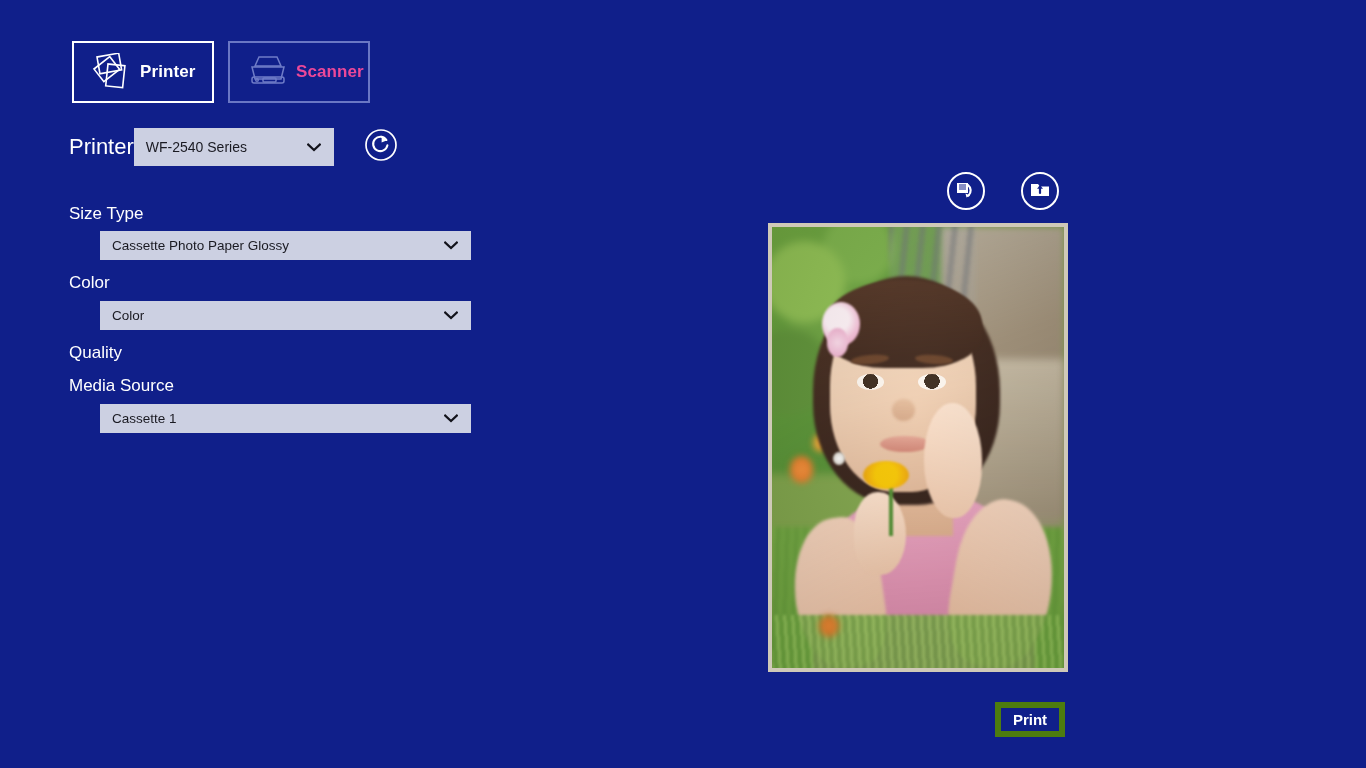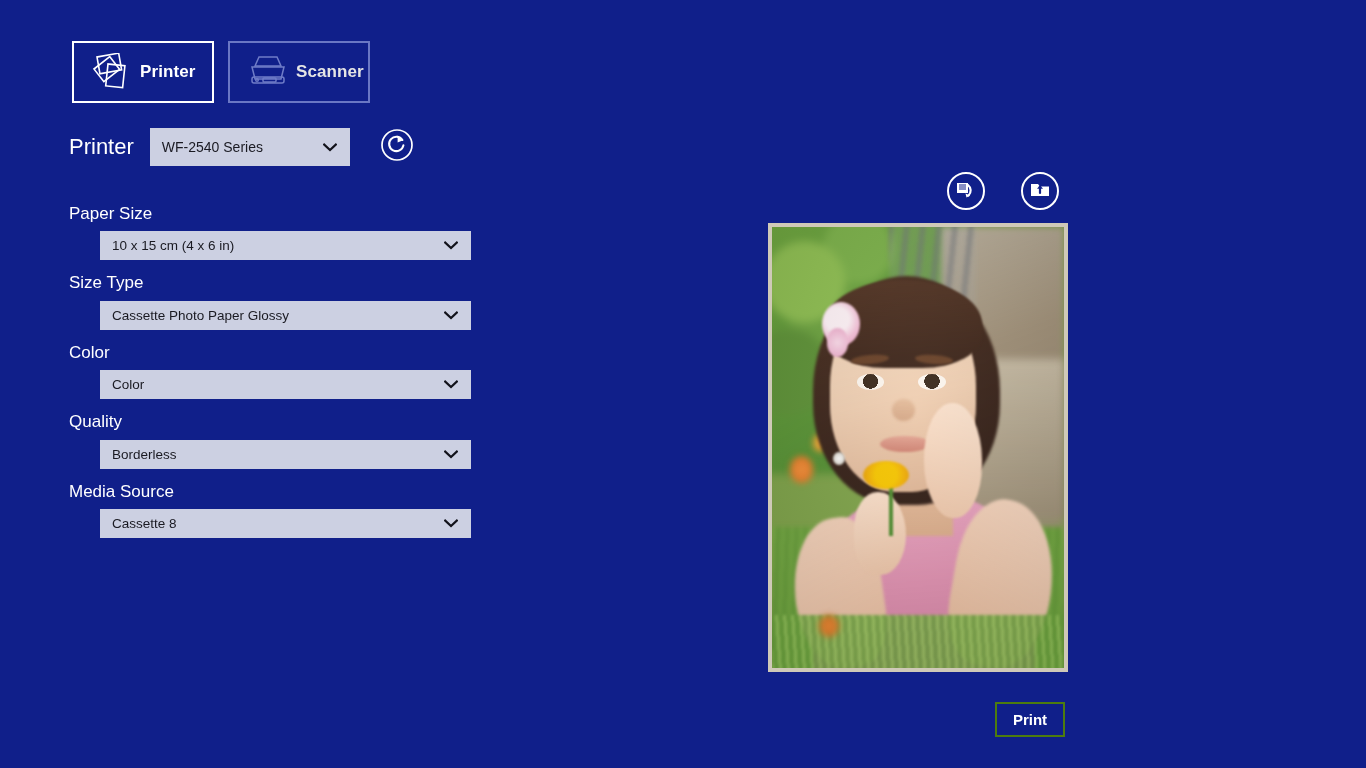--- a/index.html
+++ b/index.html
@@ -53,21 +53,21 @@
     justify-content: center;
   }
 
   .device-tab .tab-label {
     font-size: 17px;
     font-weight: bold;
     letter-spacing: 0.1px;
   }
 
   .device-tab.active .tab-label { color: #ffffff; }
-  .device-tab.inactive .tab-label { color: #e5e5e5; }
+  .device-tab.inactive .tab-label { color: #ec4899; }
 
   
   .printer-row {
     position: absolute;
     left: 69px;
     top: 128px;
     display: flex;
     align-items: center;
   }
 
@@ -102,21 +102,20 @@
     width: 16px;
     height: 16px;
     display: flex;
     align-items: center;
     justify-content: center;
   }
 
   .printer-combo {
     width: 200px;
     height: 38px;
-    margin-left: 16px;
   }
 
   .refresh-btn {
     margin-left: 28px;
     width: 38px;
     height: 38px;
     display: flex;
     align-items: center;
     justify-content: center;
   }
@@ -345,21 +344,21 @@
     pointer-events: none;
   }
 
   
   .print-btn {
     position: absolute;
     left: 995px;
     top: 702px;
     width: 70px;
     height: 35px;
-    border: 2px solid #4d7c0f;
+    border: 6px solid #4d7c0f;
     background: transparent;
     color: #ffffff;
     font-family: "Liberation Sans", sans-serif;
     font-size: 15px;
     font-weight: bold;
     display: flex;
     align-items: center;
     justify-content: center;
   }
 </style>
@@ -411,31 +410,20 @@
         <circle cx="18" cy="18" r="15" stroke="#ffffff" stroke-width="1.7"></circle>
         <path d="M23.4 13.0 A7.2 7.2 0 1 0 24.4 18.4" stroke="#ffffff" stroke-width="2.1" fill="none" stroke-linecap="round"></path>
         <path d="M18.6 8.6 L24.2 13.2 L18.6 15.4 Z" fill="#ffffff"></path>
       </svg>
     </span>
   </div>
 </div>
 
 <div class="settings">
 
-  <div class="setting-group">
-    <div class="setting-label">Paper Size</div>
-    <div class="combo setting-combo">
-      <span class="combo-value">10 x 15 cm (4 x 6 in)</span>
-      <span class="chevron">
-        <svg width="14" height="9" viewBox="0 0 14 9">
-            <path d="M1.2 1.6 L7 7 L12.8 1.6" stroke="#12121a" stroke-width="2.2" fill="none" stroke-linecap="square"></path>
-          </svg>
-      </span>
-    </div>
-  </div>
 
   <div class="setting-group">
     <div class="setting-label">Size Type</div>
     <div class="combo setting-combo">
       <span class="combo-value">Cassette Photo Paper Glossy</span>
       <span class="chevron">
         <svg width="14" height="9" viewBox="0 0 14 9">
             <path d="M1.2 1.6 L7 7 L12.8 1.6" stroke="#12121a" stroke-width="2.2" fill="none" stroke-linecap="square"></path>
           </svg>
       </span>
@@ -449,37 +437,29 @@
       <span class="chevron">
         <svg width="14" height="9" viewBox="0 0 14 9">
             <path d="M1.2 1.6 L7 7 L12.8 1.6" stroke="#12121a" stroke-width="2.2" fill="none" stroke-linecap="square"></path>
           </svg>
       </span>
     </div>
   </div>
 
   <div class="setting-group">
     <div class="setting-label">Quality</div>
-    <div class="combo setting-combo">
-      <span class="combo-value">Borderless</span>
-      <span class="chevron">
-        <svg width="14" height="9" viewBox="0 0 14 9">
-            <path d="M1.2 1.6 L7 7 L12.8 1.6" stroke="#12121a" stroke-width="2.2" fill="none" stroke-linecap="square"></path>
-          </svg>
-      </span>
-    </div>
   </div>
 
   <div class="setting-group">
   </div>
 
   <div class="setting-group">
     <div class="setting-label">Media Source</div>
     <div class="combo setting-combo">
-      <span class="combo-value">Cassette 8</span>
+      <span class="combo-value">Cassette 1</span>
       <span class="chevron">
         <svg width="14" height="9" viewBox="0 0 14 9">
             <path d="M1.2 1.6 L7 7 L12.8 1.6" stroke="#12121a" stroke-width="2.2" fill="none" stroke-linecap="square"></path>
           </svg>
       </span>
     </div>
   </div>
 </div>
 
 <div class="preview-toolbar">

